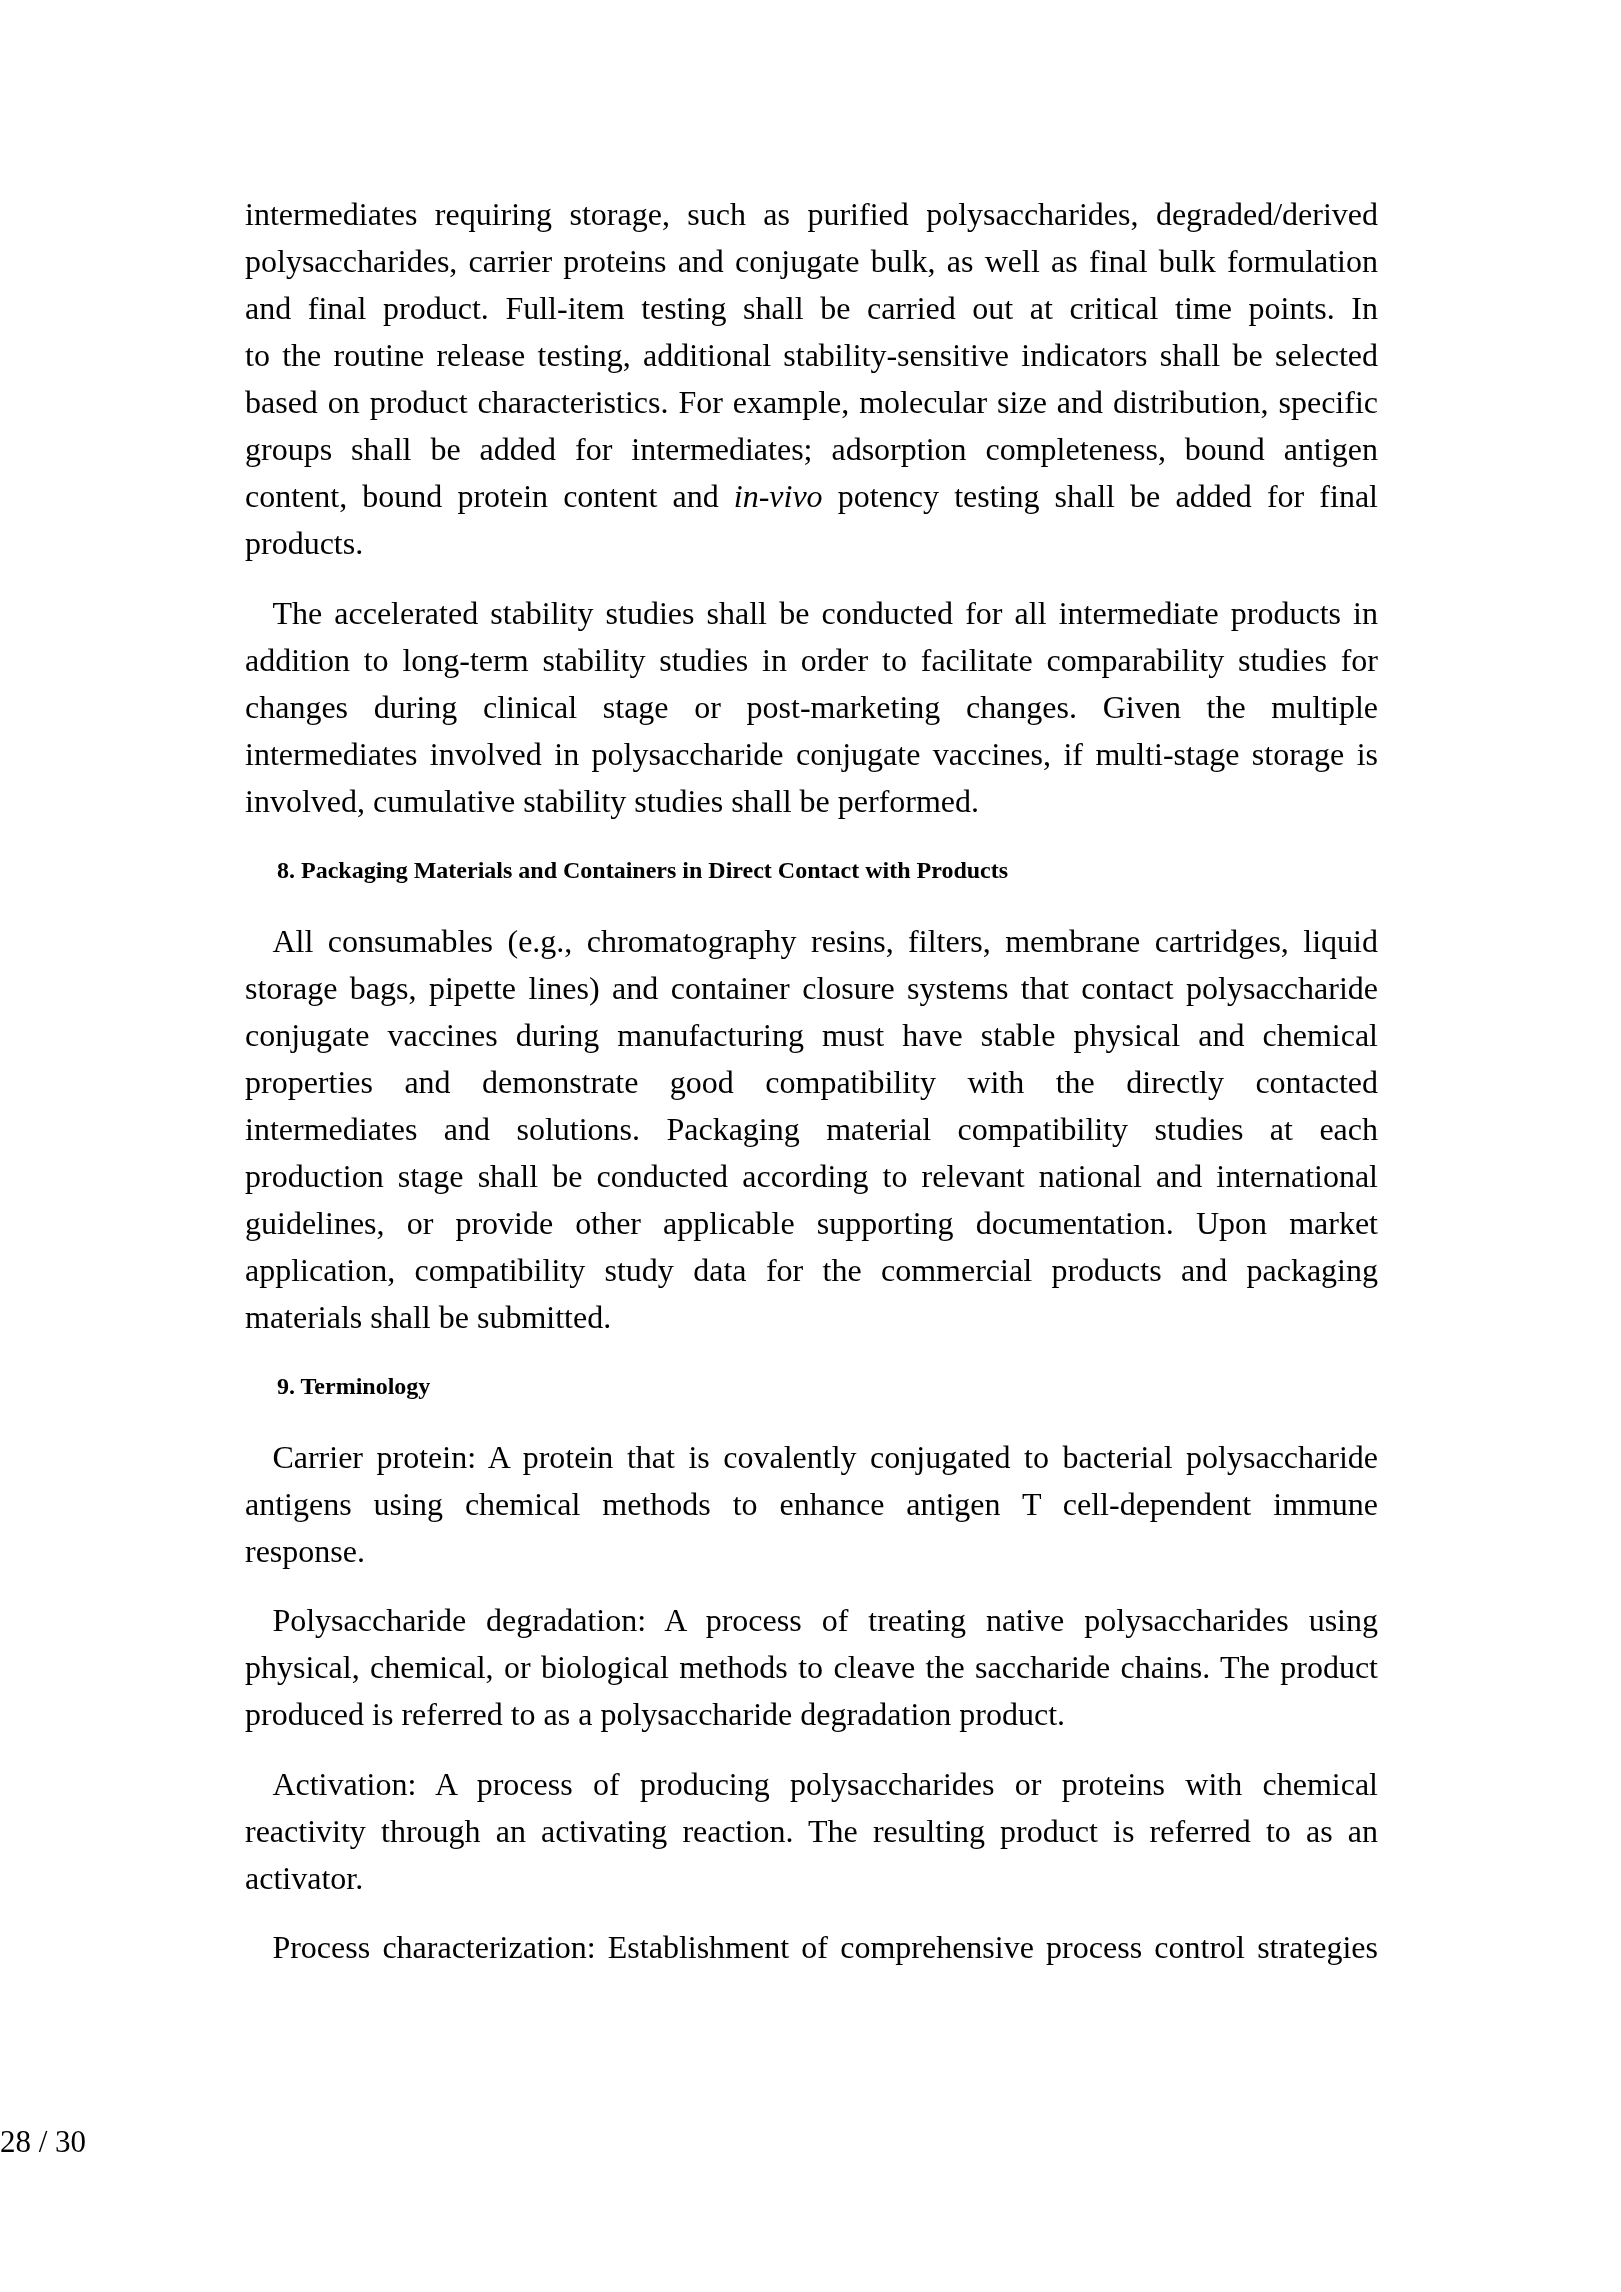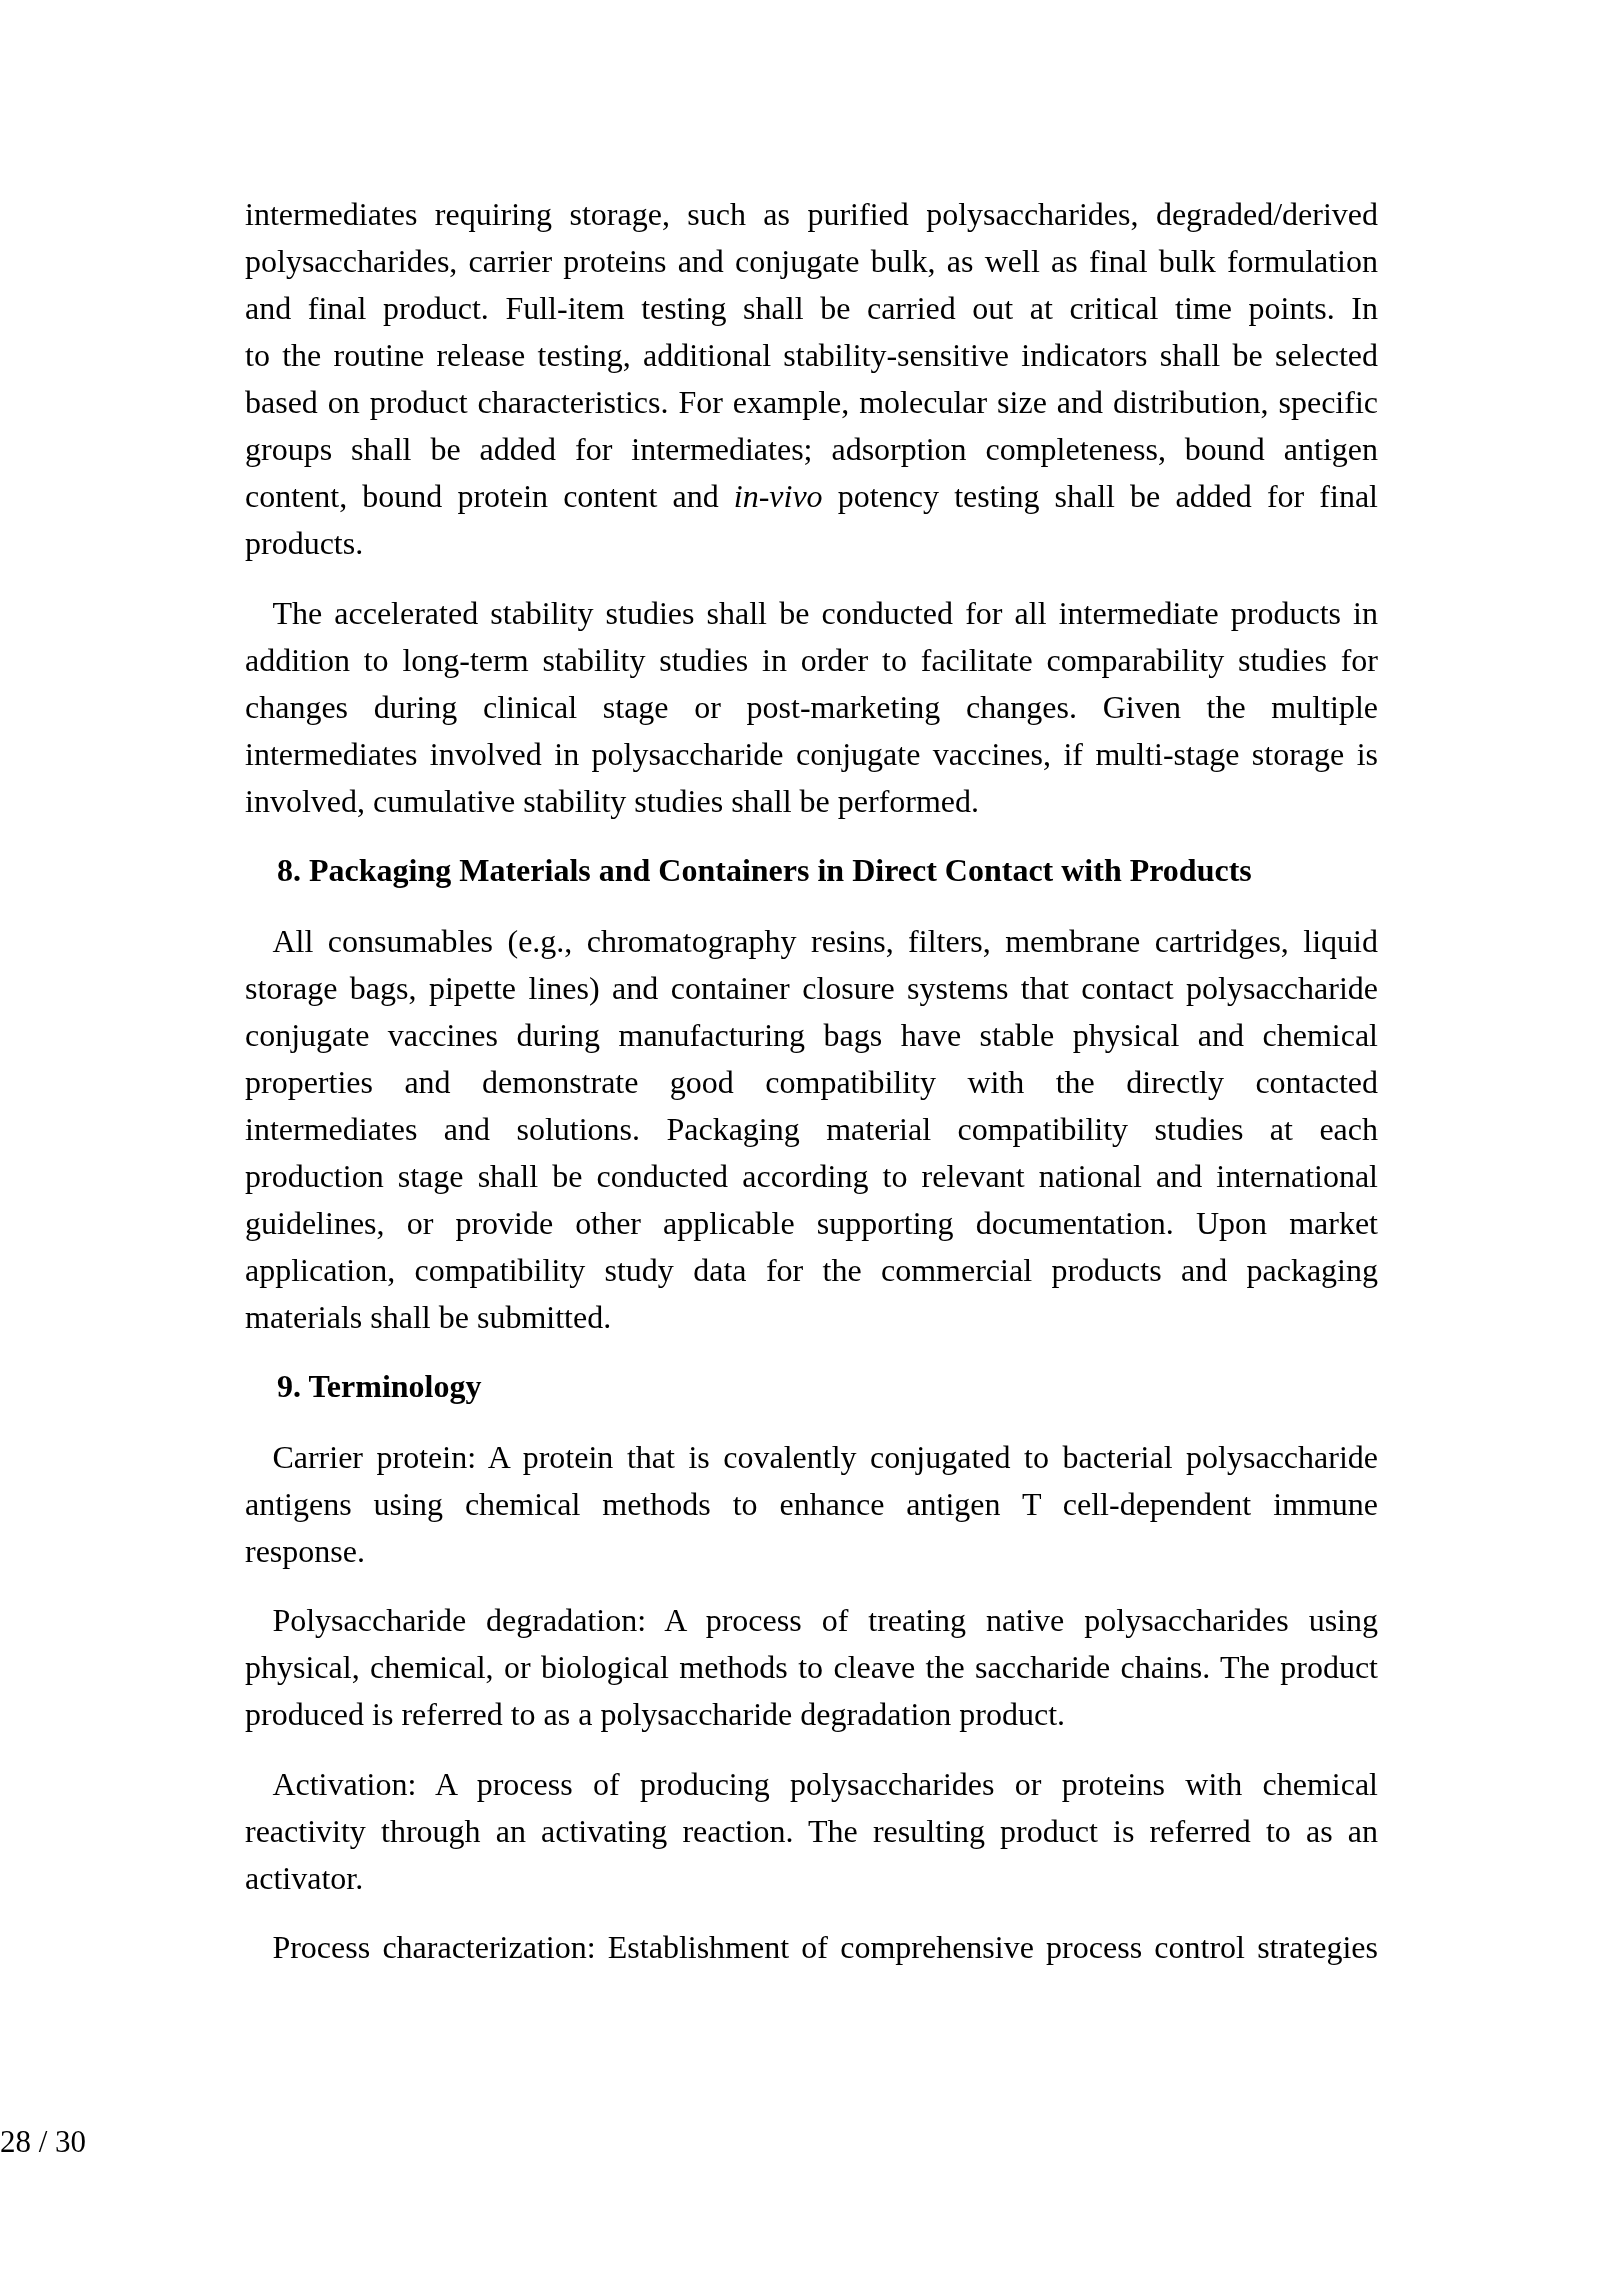--- a/index.html
+++ b/index.html
@@ -35,21 +35,21 @@
     white-space: normal;
   }
   .line.last {
     text-align: right;
     text-align-last: left;
   }
   .line.indent {
     text-indent: 27.4px;
   }
   .heading {
-    font-size: 32px;
+    font-size: 24px;
     line-height: 47px;
     font-weight: bold;
     text-indent: 32px;
     margin: 20.6px 0 23.5px 0;
     font-family: Liberation Serif, serif;
   }
   em {
     font-style: italic;
   }
   .footer {
@@ -82,21 +82,21 @@
         <div class="line indent"><span>The accelerated stability studies shall be conducted for all intermediate products in</span></div>
         <div class="line"><span>addition to long-term stability studies in order to facilitate comparability studies for</span></div>
         <div class="line"><span>changes during clinical stage or post-marketing changes. Given the multiple</span></div>
         <div class="line"><span>intermediates involved in polysaccharide conjugate vaccines, if multi-stage storage is</span></div>
         <div class="line last"><span>involved, cumulative stability studies shall be performed.</span></div>
       </div>
       <div class="heading">8. Packaging Materials and Containers in Direct Contact with Products</div>
       <div class="paragraph">
         <div class="line indent"><span>All consumables (e.g., chromatography resins, filters, membrane cartridges, liquid</span></div>
         <div class="line"><span>storage bags, pipette lines) and container closure systems that contact polysaccharide</span></div>
-        <div class="line"><span>conjugate vaccines during manufacturing bags have stable physical and chemical</span></div>
+        <div class="line"><span>conjugate vaccines during manufacturing must have stable physical and chemical</span></div>
         <div class="line"><span>properties and demonstrate good compatibility with the directly contacted</span></div>
         <div class="line"><span>intermediates and solutions. Packaging material compatibility studies at each</span></div>
         <div class="line"><span>production stage shall be conducted according to relevant national and international</span></div>
         <div class="line"><span>guidelines, or provide other applicable supporting documentation. Upon market</span></div>
         <div class="line"><span>application, compatibility study data for the commercial products and packaging</span></div>
         <div class="line last"><span>materials shall be submitted.</span></div>
       </div>
       <div class="heading">9. Terminology</div>
       <div class="paragraph">
         <div class="line indent"><span>Carrier protein: A protein that is covalently conjugated to bacterial polysaccharide</span></div>

